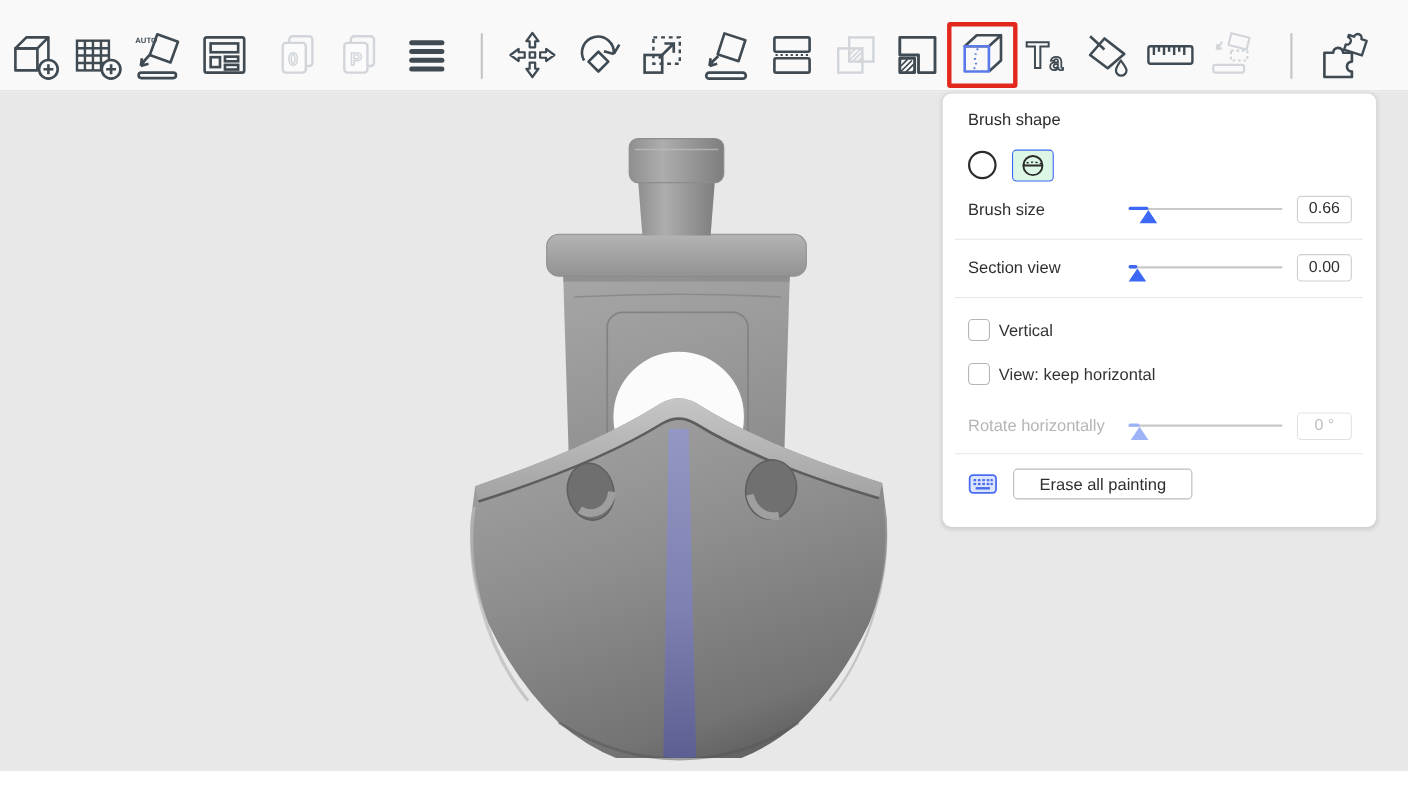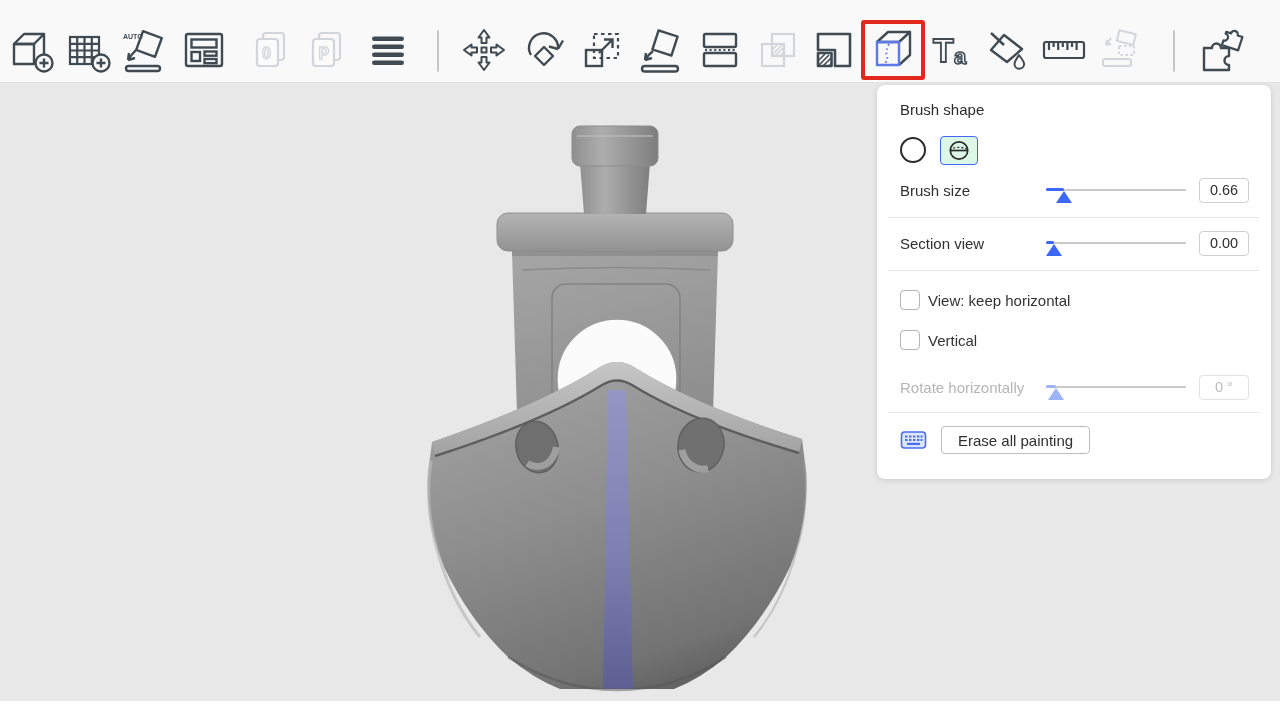--- a/index.html
+++ b/index.html
@@ -8,21 +8,21 @@
   .toolbar{position:absolute;left:0;top:0;width:1280px;height:82px;
     background:#f9f9f9;border-bottom:1px solid #e2e2e2;}
   .tb-icon{position:absolute;top:26px;width:48px;height:48px;display:flex;
     align-items:center;justify-content:center;}
   .tb-sep{position:absolute;top:30px;width:2px;height:42px;background:#c6c6c6;border-radius:1px;}
   .red-box{position:absolute;left:861px;top:20px;width:64px;height:60px;
     border:4px solid #e2271c;border-radius:3px;box-sizing:border-box;}
   
   .viewport{position:absolute;left:0;top:83px;width:1280px;height:618px;background:#e8e8e8;}
   
-  .panel{position:absolute;left:877px;top:85px;width:394px;height:394px;background:#ffffff;
+  .panel{position:absolute;left:857px;top:85px;width:394px;height:394px;background:#ffffff;
     border-radius:8px;box-shadow:0 1px 5px rgba(0,0,0,.14);box-sizing:border-box;
     padding:16px 22px 0 23px;color:#2f2f2f;}
   .p-title{font-size:15px;color:#2b2b2b;height:20px;}
   .shape-row{display:flex;align-items:center;gap:14px;margin-top:12px;height:34px;}
   .shape-circle{width:26px;height:26px;border-radius:50%;border:2px solid #2b2b2b;box-sizing:border-box;}
   .shape-sphere{width:38px;height:29px;border:1.5px solid #3d68f5;background:#ddf7e6;border-radius:4px;
     display:flex;align-items:center;justify-content:center;box-sizing:border-box;}
   .row{display:flex;align-items:center;margin-top:0;height:26px;}
   .row .lbl{width:146px;font-size:15px;}
   .lbl.disabled{color:#b5b5b5;}
@@ -34,21 +34,21 @@
   .slider.disabled .fill{background:#9db3f7;}
   .slider.disabled .thumb{border-bottom-color:#9db3f7;}
   .valbox{margin-left:13px;width:50px;height:25px;border:1px solid #cfcfcf;border-radius:4px;
     display:flex;align-items:center;justify-content:center;font-size:14.5px;color:#2f2f2f;box-sizing:border-box;background:#fff;}
   .valbox.disabled{border-color:#e2e2e2;color:#bdbdbd;}
   .sep{height:1px;background:#e7e7e7;margin:14px -10px 0 -12px;}
   .chk-row{display:flex;align-items:center;margin-top:18px;height:22px;gap:8px;}
   .chk{width:20px;height:20px;border:1.5px solid #b6b6b6;border-radius:4px;background:#fff;box-sizing:border-box;}
   .chk-lbl{font-size:15px;color:#333;}
   .erase-row{display:flex;align-items:center;margin-top:13px;gap:14px;}
-  .erase-btn{height:28px;padding:0 16px;border:1px solid #b9bcc0;border-radius:4px;background:#fff;
+  .erase-btn{height:28px;padding:0 23px;border:1px solid #b9bcc0;border-radius:4px;background:#fff;
     font-size:15px;color:#2f2f2f;display:flex;align-items:center;font-family:"Liberation Sans",sans-serif;}
 </style>
 </head>
 <body>
 
 <div class="viewport">
   <svg width="1280" height="618" viewBox="0 82 1280 618">
     <defs>
       <linearGradient id="gWall" x1="0" y1="0" x2="0.3" y2="1">
         <stop offset="0" stop-color="#a6a6a6"></stop>
@@ -328,25 +328,25 @@
       <div class="fill" style="width: 6%;"></div>
       <div class="thumb" style="left: 6%;"></div>
     </div>
     <div class="valbox">0.00</div>
   </div>
 
   <div class="sep"></div>
 
   <div class="chk-row">
     <div class="chk"></div>
-    <div class="chk-lbl">View: keep horizontal</div>
+    <div class="chk-lbl">Vertical</div>
   </div>
   <div class="chk-row">
     <div class="chk"></div>
-    <div class="chk-lbl">Vertical</div>
+    <div class="chk-lbl">View: keep horizontal</div>
   </div>
 
   <div class="row" style="margin-top:23px">
     <div class="lbl disabled">Rotate horizontally</div>
     <div class="slider disabled">
       <div class="track"></div>
       <div class="fill" style="width: 7%;"></div>
       <div class="thumb" style="left: 7%;"></div>
     </div>
     <div class="valbox disabled">0 °</div>

